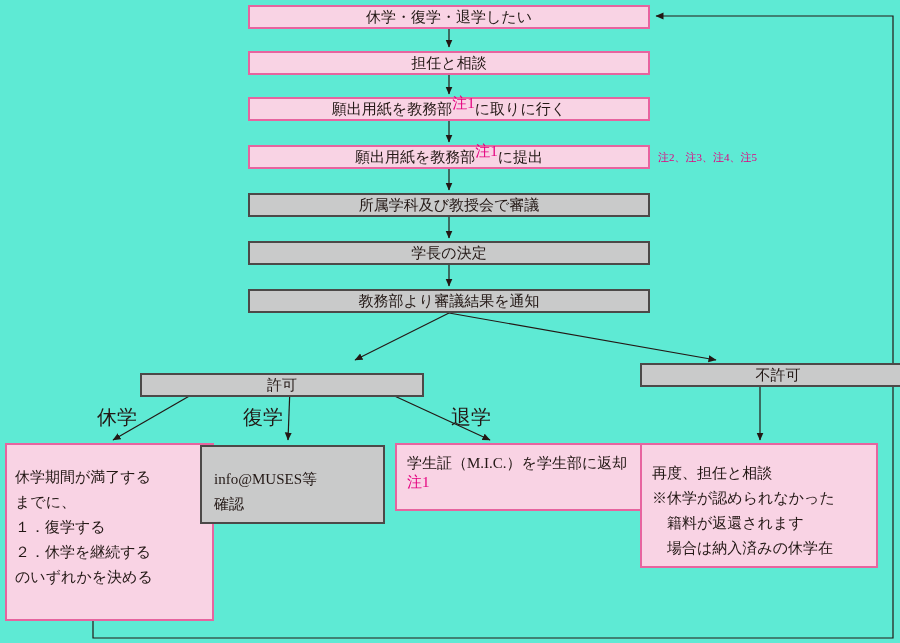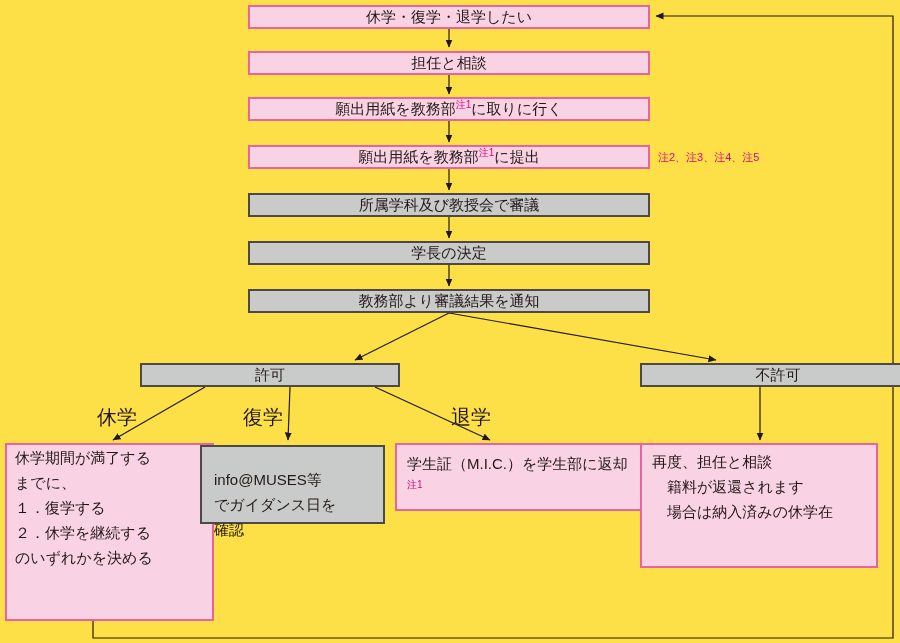--- a/index.html
+++ b/index.html
@@ -1,34 +1,34 @@
 <!DOCTYPE html>
 <html><head>
 <meta charset="utf-8">
 <style>
   html,body{margin:0;padding:0;background:#ffffff;}
   #canvas{
     position:relative;
     width:900px;height:643px;
-    background:#fde047;
-    font-family:Liberation Sans, sans-serif;
+    background:#5eead4;
+    font-family:Liberation Serif, serif;
     color:#231815;
     overflow:hidden;
   }
   .box{
     position:absolute;
     box-sizing:border-box;
     display:flex;align-items:center;justify-content:center;
     font-size:15px;
     text-align:center;
   }
   .pink{background:#f9d3e4;border:2px solid #e7649f;}
   .gray{background:#c9caca;border:2px solid #4c4948;}
   .chain{left:248px;width:402px;height:24px;}
-  .sup{color:#e4007f;font-size:10px;vertical-align:super;line-height:0;}
+  .sup{color:#e4007f;font-size:15px;vertical-align:super;line-height:0;}
   .note{
     position:absolute;color:#e4007f;font-size:11px;white-space:nowrap;
   }
   .branch-label{
     position:absolute;font-size:20px;white-space:nowrap;
   }
   .multibox{
     position:absolute;box-sizing:border-box;
     font-size:15px;line-height:25px;text-align:left;
   }
@@ -86,49 +86,49 @@
   </div>
 
   <div class="box gray chain" style="top:241px;">
     <span>学長の決定</span>
   </div>
 
   <div class="box gray chain" style="top:289px;">
     <span>教務部より審議結果を通知</span>
   </div>
 
-  <div class="box gray" style="left:140px;top:363px;width:260px;height:24px;align-items:center;">
+  <div class="box gray" style="left:140px;top:373px;width:284px;height:24px;align-items:center;">
     <span>許可</span>
   </div>
 
   <div class="box gray" style="left:640px;top:363px;width:276px;height:24px;">
     <span>不許可</span>
   </div>
 
   <span class="branch-label" style="left:97px;top:404px;">休学</span>
   <span class="branch-label" style="left:243px;top:404px;">復学</span>
   <span class="branch-label" style="left:451px;top:404px;">退学</span>
 
-  <div class="multibox pink" style="left:5px;top:443px;width:209px;height:178px;padding:0 8px;">
+  <div class="multibox pink" style="left:5px;top:443px;width:209px;height:178px;padding:20px 8px;">
     <div class="line">休学期間が満了する</div>
     <div class="line">までに、</div>
     <div class="line">１．復学する</div>
     <div class="line">２．休学を継続する</div>
     <div class="line">のいずれかを決める</div>
   </div>
 
   <div class="multibox gray" style="left:200px;top:445px;width:185px;height:79px;padding:20px 12px;">
     <div class="line">info@MUSES等</div>
-    <div class="line">でガイダンス日を</div>
     <div class="line">確認</div>
   </div>
 
   <div class="multibox pink" style="left:395px;top:443px;width:252px;height:68px;padding:6px 10px;">
     <span><span>学生証（M.I.C.）を学生部に返却</span><span class="sup">注1</span></span>
   </div>
 
-  <div class="multibox pink" style="left:640px;top:443px;width:238px;height:125px;padding:4px 10px;">
+  <div class="multibox pink" style="left:640px;top:443px;width:238px;height:125px;padding:16px 10px;">
     <div class="line">再度、担任と相談</div>
+    <div class="line">※休学が認められなかった</div>
     <div class="line">　籍料が返還されます</div>
     <div class="line">　場合は納入済みの休学在</div>
   </div>
 
 </div>
 
 </body></html>

